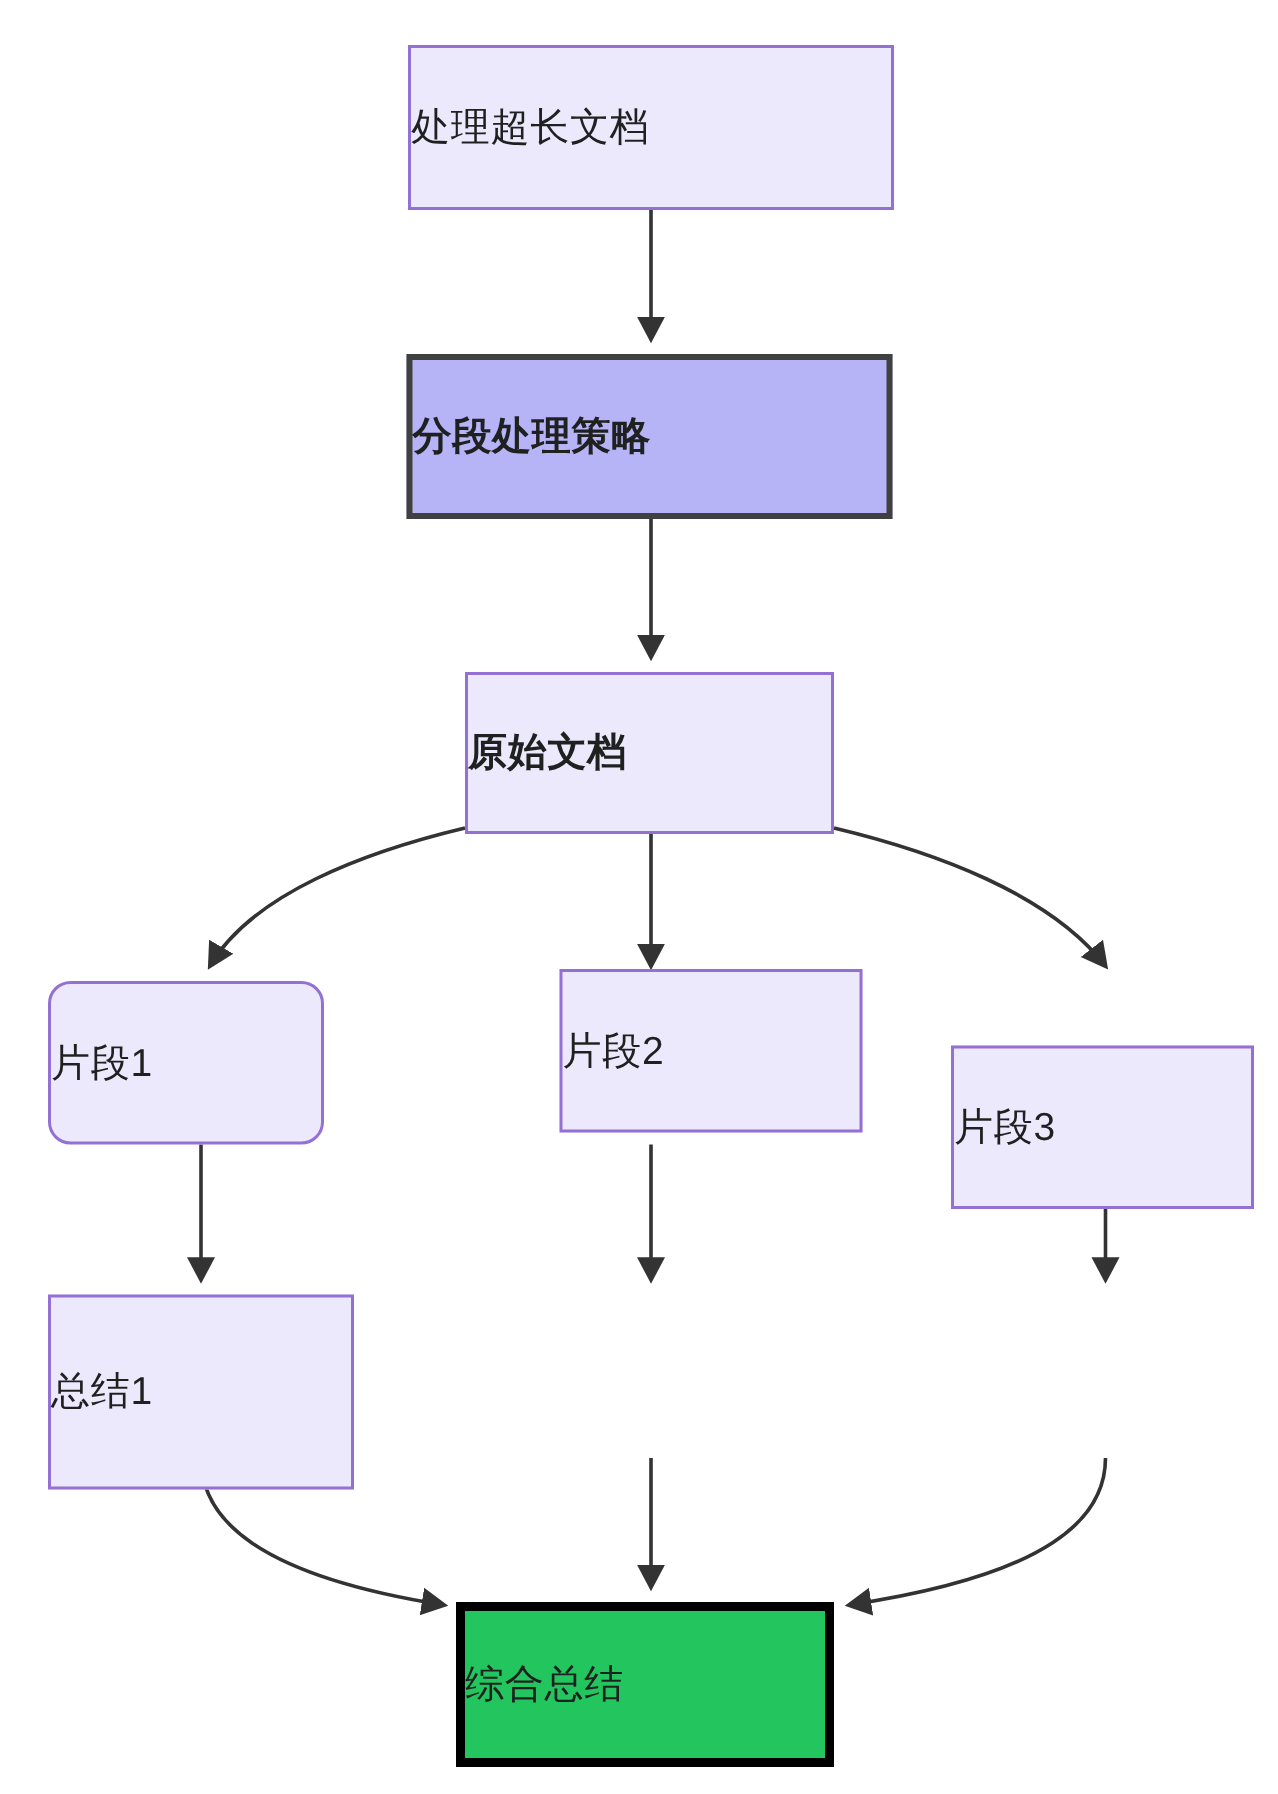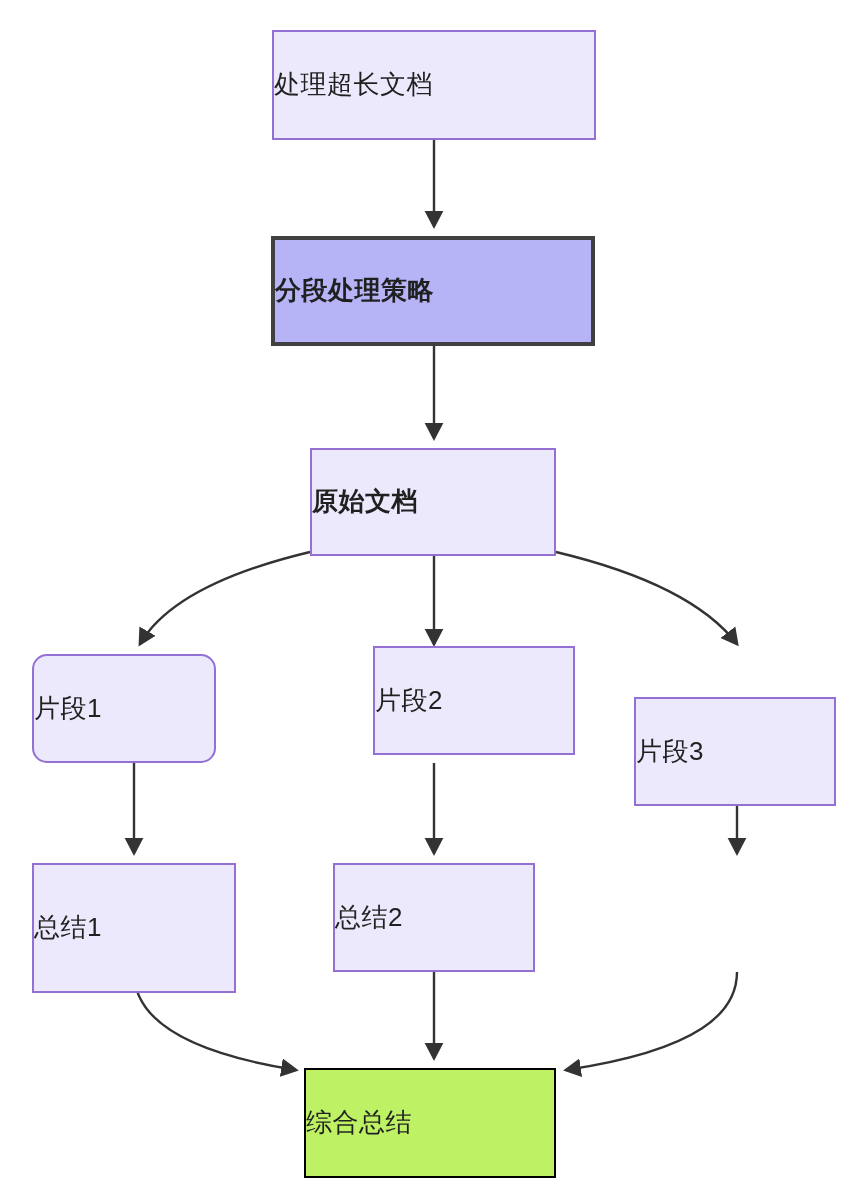--- a/index.html
+++ b/index.html
@@ -49,22 +49,22 @@
     border: 2px solid #9570d4;
   }
   
   .node.emphasis {
     background: #b6b4f7;
     border: 4px solid #404040;
     font-weight: bold;
   }
   
   .node.result {
-    background: #bef264;
-    border: 2px solid #000000;
+    background: #22c55e;
+    border: 6px solid #000000;
   }
 </style>
 </head>
 <body>
 
 <div id="diagram-root">
 
   <svg id="edge-layer" viewBox="0 0 852 1196" width="852" height="1196" xmlns="http://www.w3.org/2000/svg">
     <defs>
       <marker id="arrowhead" markerWidth="9" markerHeight="9" refX="6.2" refY="4.5" orient="auto" markerUnits="strokeWidth">
@@ -116,22 +116,19 @@
   </div>
 
   <div class="node plain" style="left:634px; top:654px; width:202px; height:109px;margin-top:43px;">
     <span class="node-label">片段3</span>
   </div>
 
   <div class="node plain" style="left:32px; top:863px; width:204px; height:130px;">
     <span class="node-label">总结1</span>
   </div>
 
-  <div class="node plain" style="left:333px; top:863px; width:202px; height:109px;">
-    <span class="node-label">总结2</span>
-  </div>
 
 
   <div class="node result" style="left:304px; top:1068px; width:252px; height:110px;">
     <span class="node-label">综合总结</span>
   </div>
 
 </div>
 
 </body></html>

